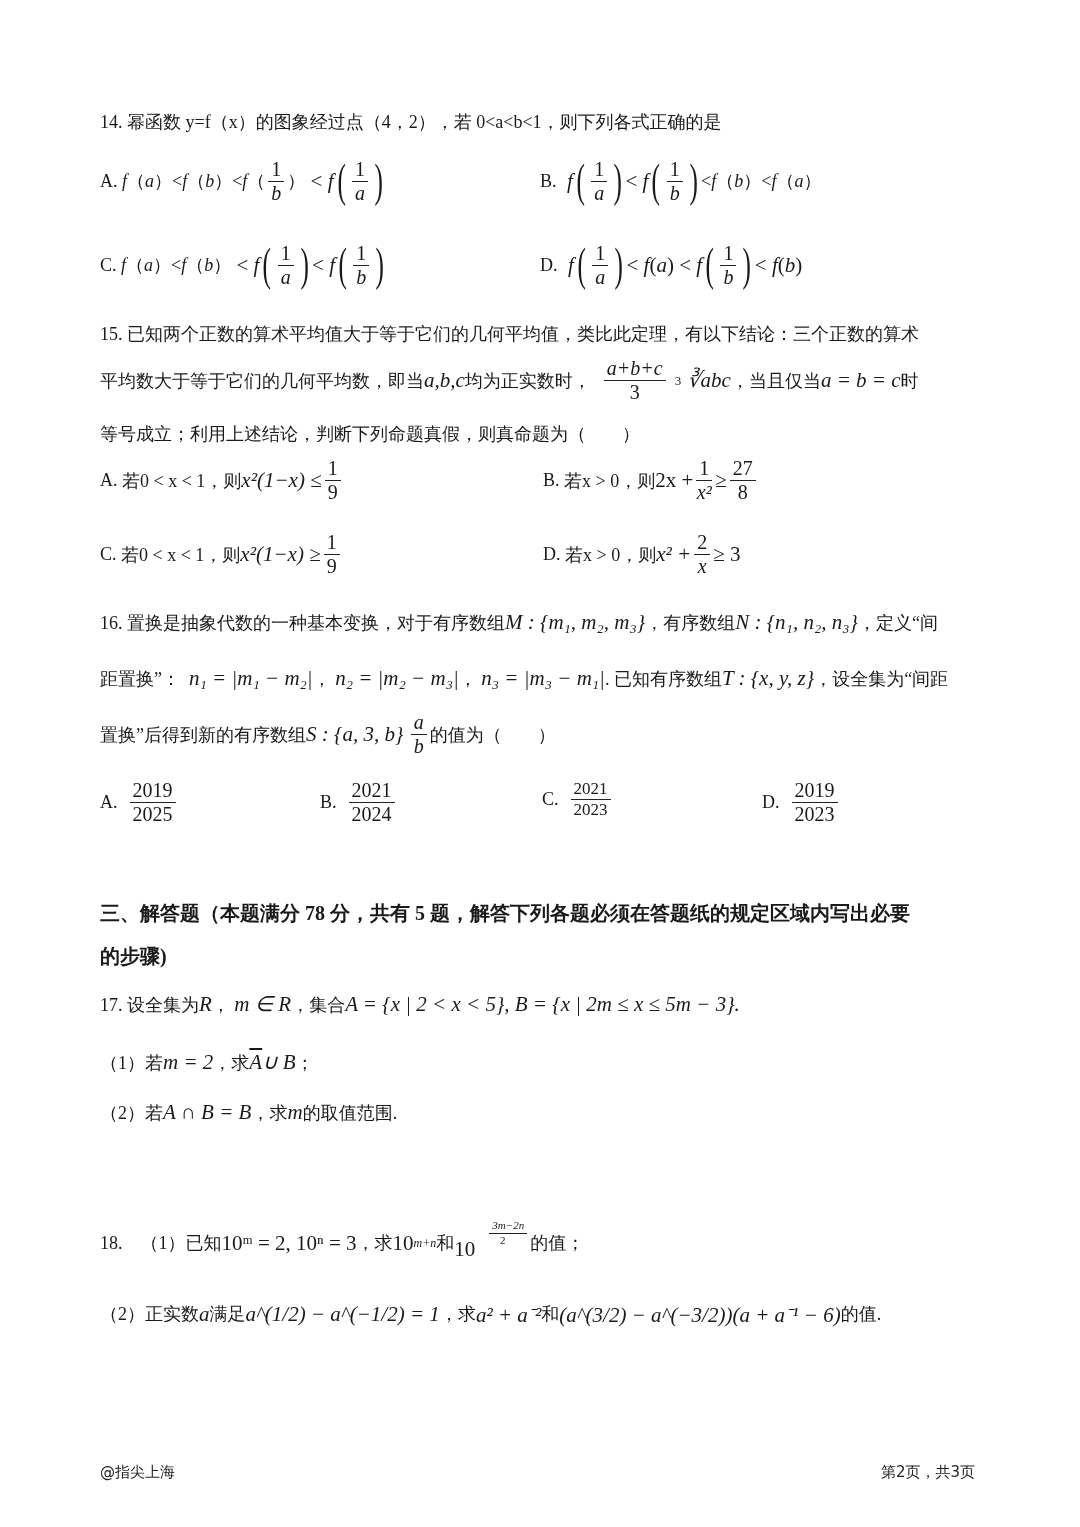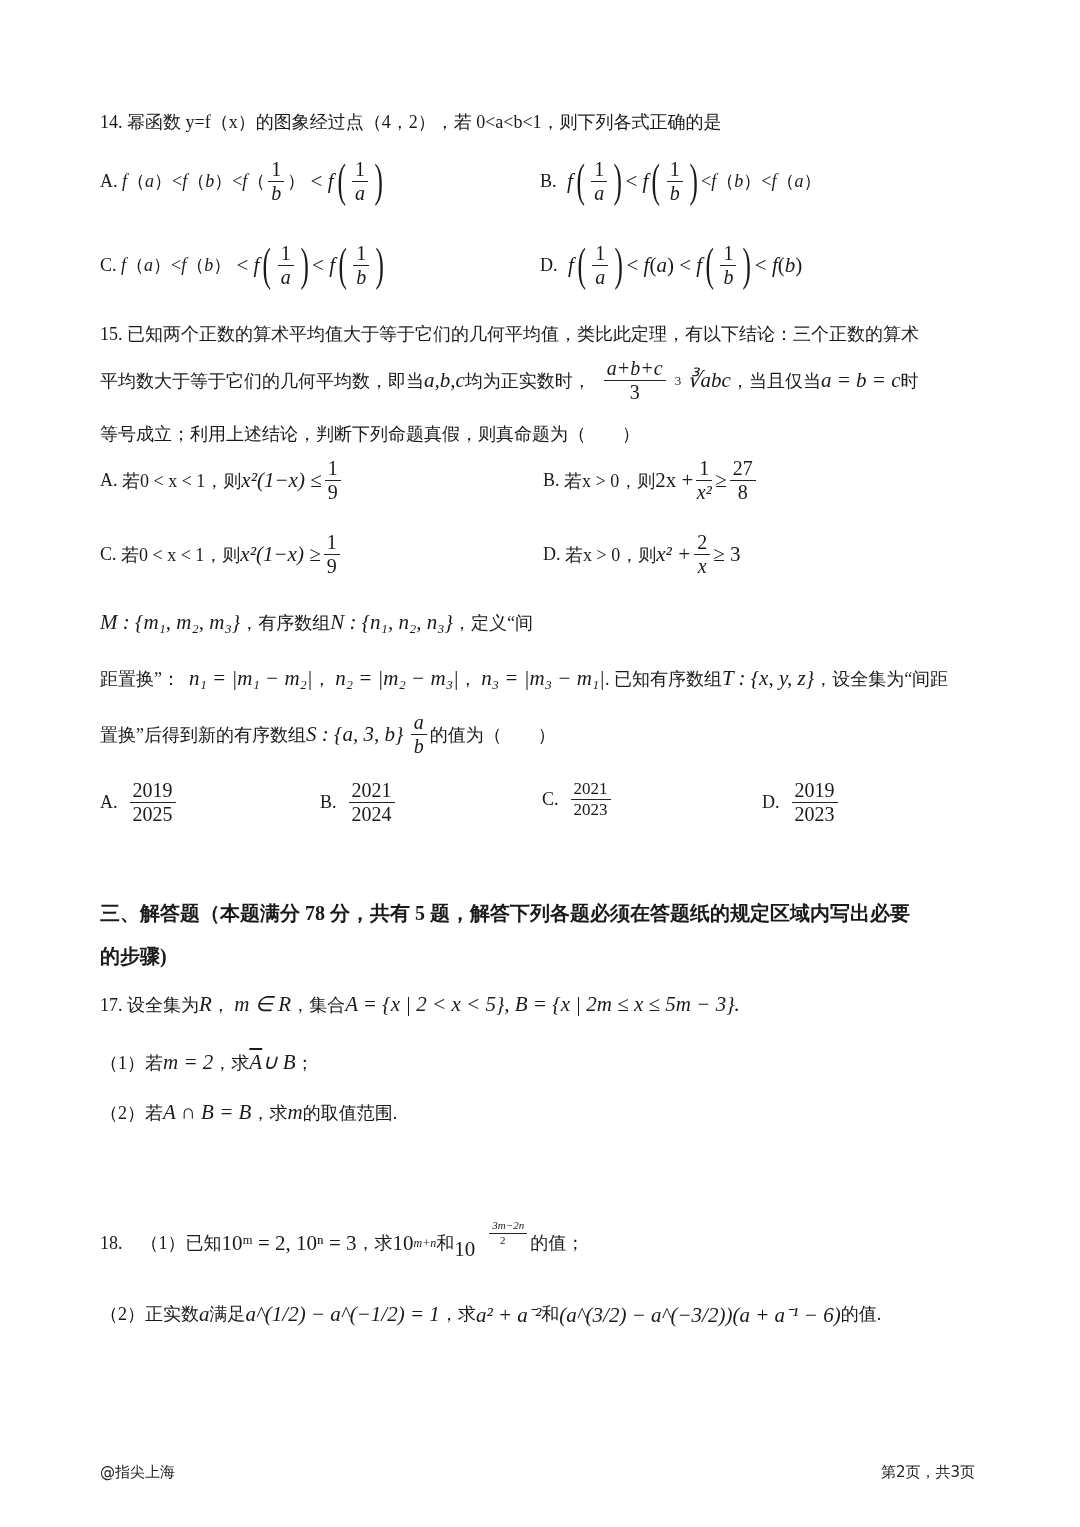--- a/index.html
+++ b/index.html
@@ -147,20 +147,21 @@
   <span>若x &gt; 0，则</span>
   <span class="i m">x² +</span>
   <span class="frac">
       <span class="num">2</span>
       <span class="den i">x</span>
     </span>
   <span class="m">≥ 3</span>
 </div>
 
 <div class="line" style="top:610px;">
+  <span>16. 置换是抽象代数的一种基本变换，对于有序数组</span>
   <span class="i m">M : {m₁, m₂, m₃}</span>
   <span>，有序数组</span>
   <span class="i m">N : {n₁, n₂, n₃}</span>
   <span>，定义“间</span>
 </div>
 <div class="line" style="top:666px;">
   <span>距置换”：</span>&nbsp;&nbsp;
   <span class="i m">n₁ = |m₁ − m₂|</span>，&nbsp;
   <span class="i m">n₂ = |m₂ − m₃|</span>，&nbsp;
   <span class="i m">n₃ = |m₃ − m₁|</span>

